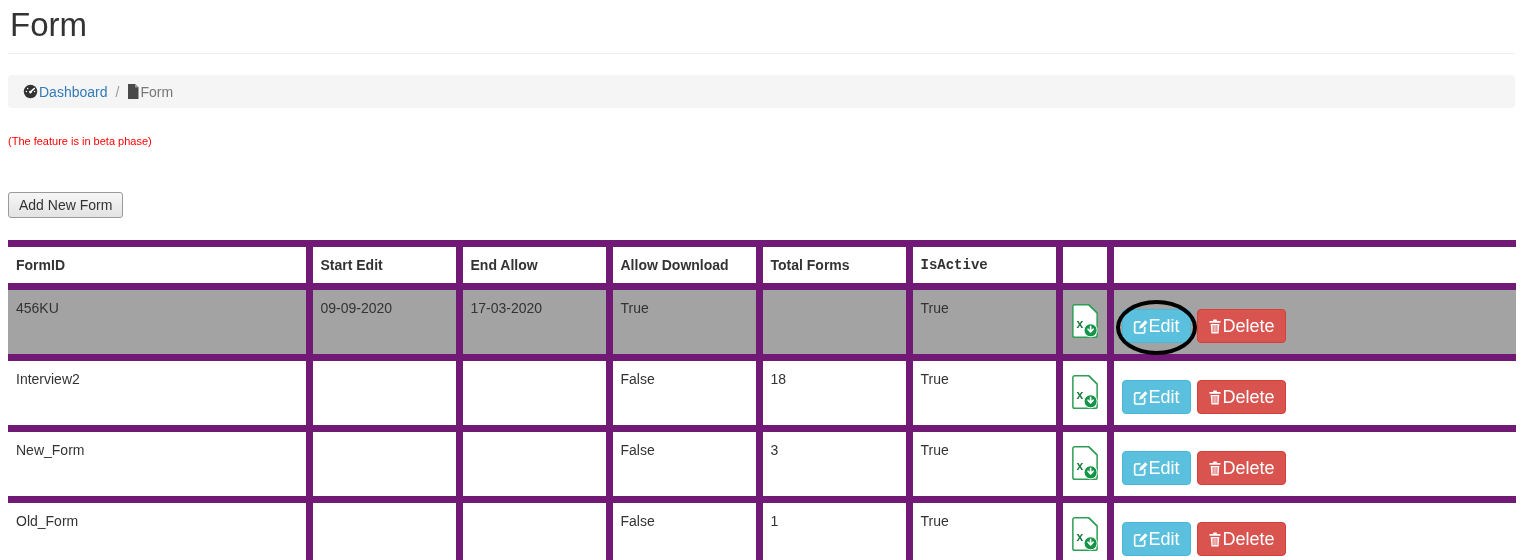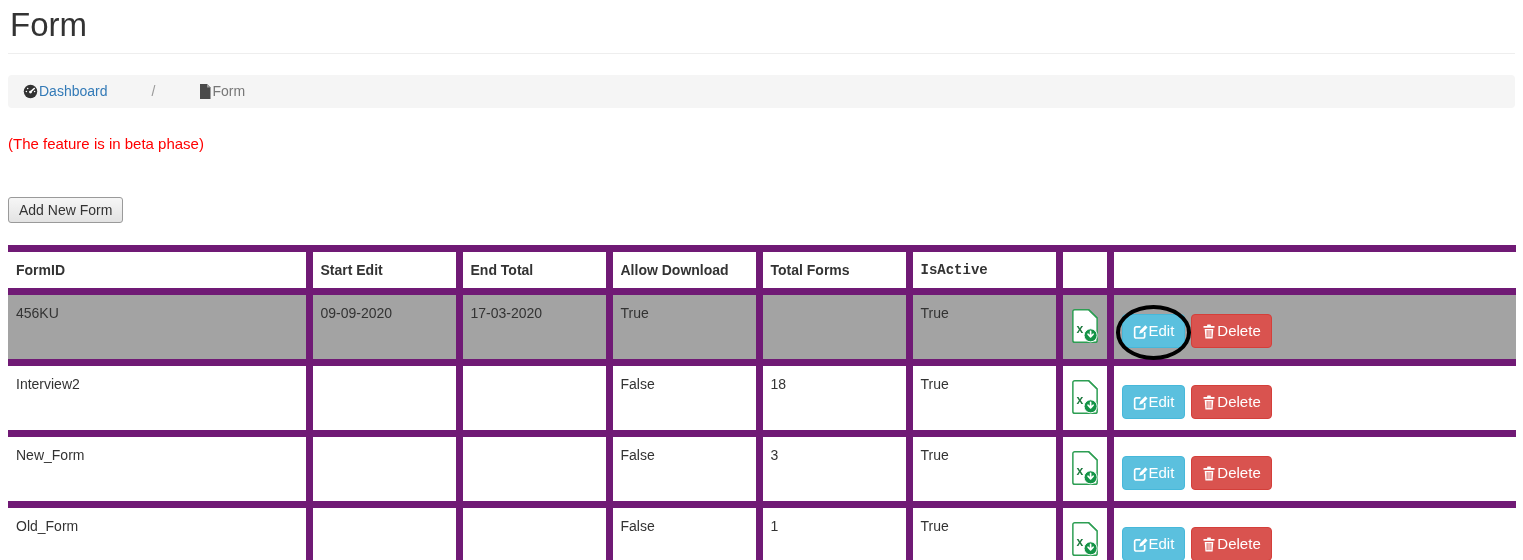--- a/index.html
+++ b/index.html
@@ -23,36 +23,35 @@
   .title-divider { border-bottom: 1px solid #eee; margin-top: 9px; }
 
   
   .breadcrumb {
     margin-top: 21px;
     background: #f5f5f5;
     border-radius: 4px;
     padding: 8px 15px;
     color: #777;
     display: flex;
-    align-items: flex-start;
+    align-items: center;
     height: 33px;
-    gap: 36px;
   }
   .breadcrumb a {
     color: #337ab7;
     text-decoration: none;
     display: inline-flex;
     align-items: center;
   }
   .breadcrumb .sep { color: #999; margin: 0 8px; }
   .breadcrumb .crumb-current { display: inline-flex; align-items: center; color: #777; }
   .crumb-icon { display: inline-flex; margin-right: 1px; }
 
   
-  .beta-note { margin-top: 27px; font-size: 15px; }
+  .beta-note { margin-top: 27px; font-size: 11px; }
 
   
   .add-btn {
     margin-top: 45px;
     font-family: "Liberation Sans", sans-serif;
     font-size: 14px;
     color: #333;
     background: linear-gradient(#f6f6f6, #e3e3e3);
     border: 1px solid #9a9a9a;
     border-radius: 3px;
@@ -99,21 +98,21 @@
   .excel-link { display: inline-block; cursor: pointer; }
 
   .btn-wrap { position: relative; display: inline-block; margin-right: 6px; }
   .btn {
     font-family: "Liberation Sans", sans-serif;
     display: inline-flex;
     align-items: center;
     border: 1px solid transparent;
     border-radius: 4px;
     padding: 7px 10px;
-    font-size: 15px;
+    font-size: 18px;
     color: #fff;
     cursor: pointer;
     line-height: 18px;
   }
   .btn-edit   { background: #5bc0de; border-color: #46b8da; }
   .btn-delete { background: #d9534f; border-color: #d43f3a; justify-content: space-between; }
   .btn svg { margin-right: 1px; }
 
   .annotation-ellipse {
     position: absolute;
@@ -159,21 +158,21 @@
 
   <div class="beta-note" style="color:#ff0000">(The feature is in beta phase)</div>
 
   <button class="add-btn">Add New Form</button>
 
   <table class="form-table">
     <thead>
       <tr>
         <th class="col-formid">FormID</th>
         <th class="col-start">Start Edit</th>
-        <th class="col-end">End Total</th>
+        <th class="col-end">End Allow</th>
         <th class="col-allow">Allow Download</th>
         <th class="col-total">Total Forms</th>
         <th class="col-active">IsActive</th>
         <th class="col-excel"></th>
         <th class="col-actions"></th>
       </tr>
     </thead>
     <tbody>
         <tr class="striped">
           <td>456KU</td>

